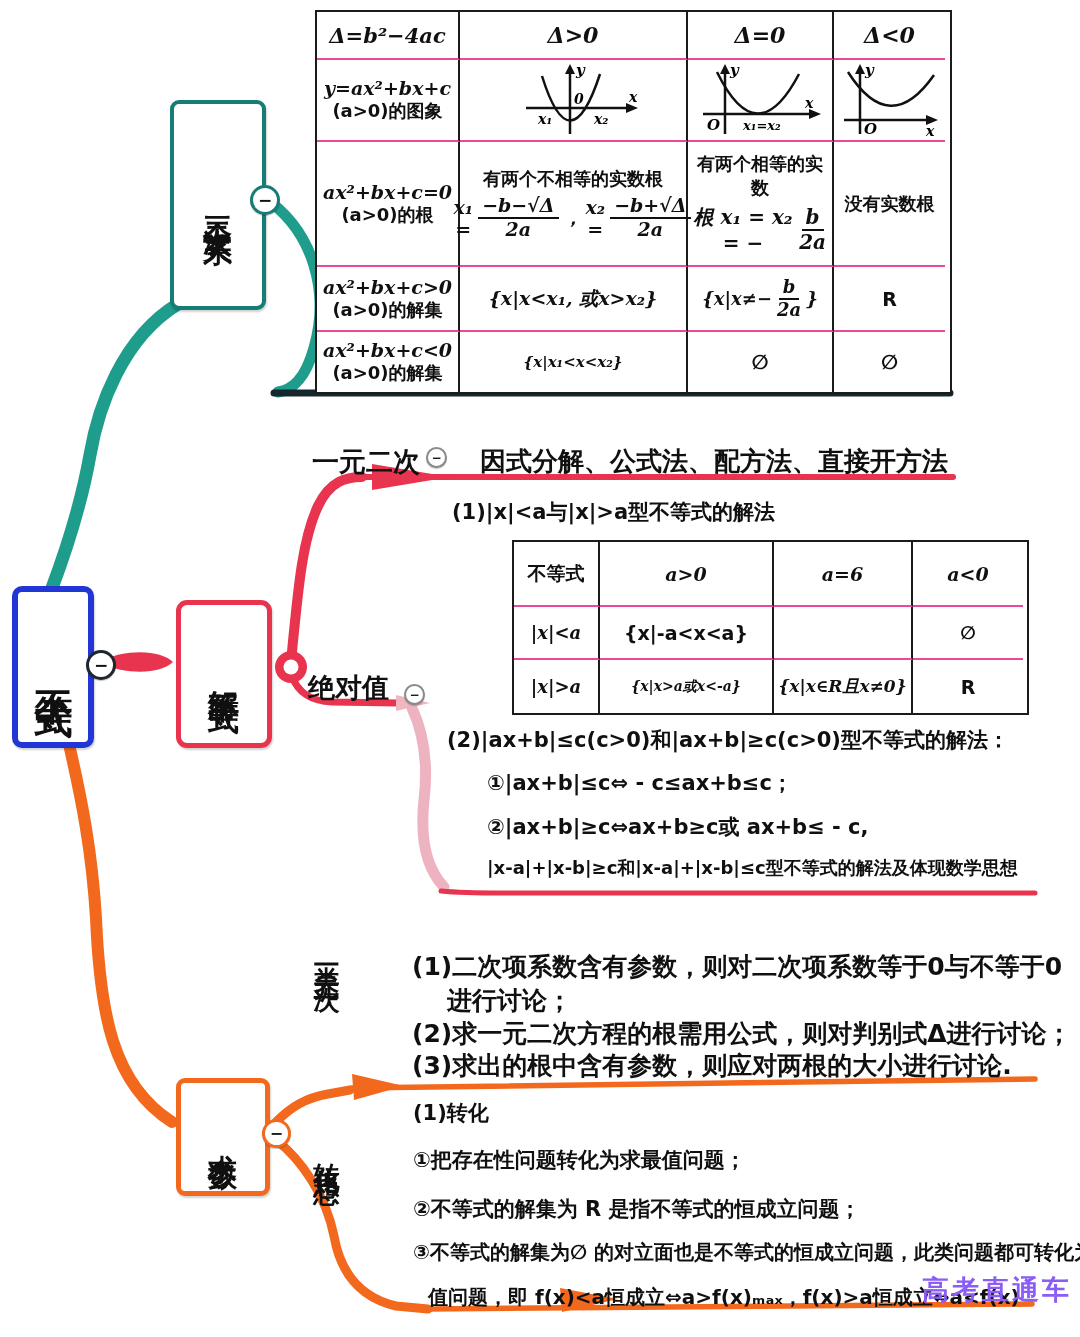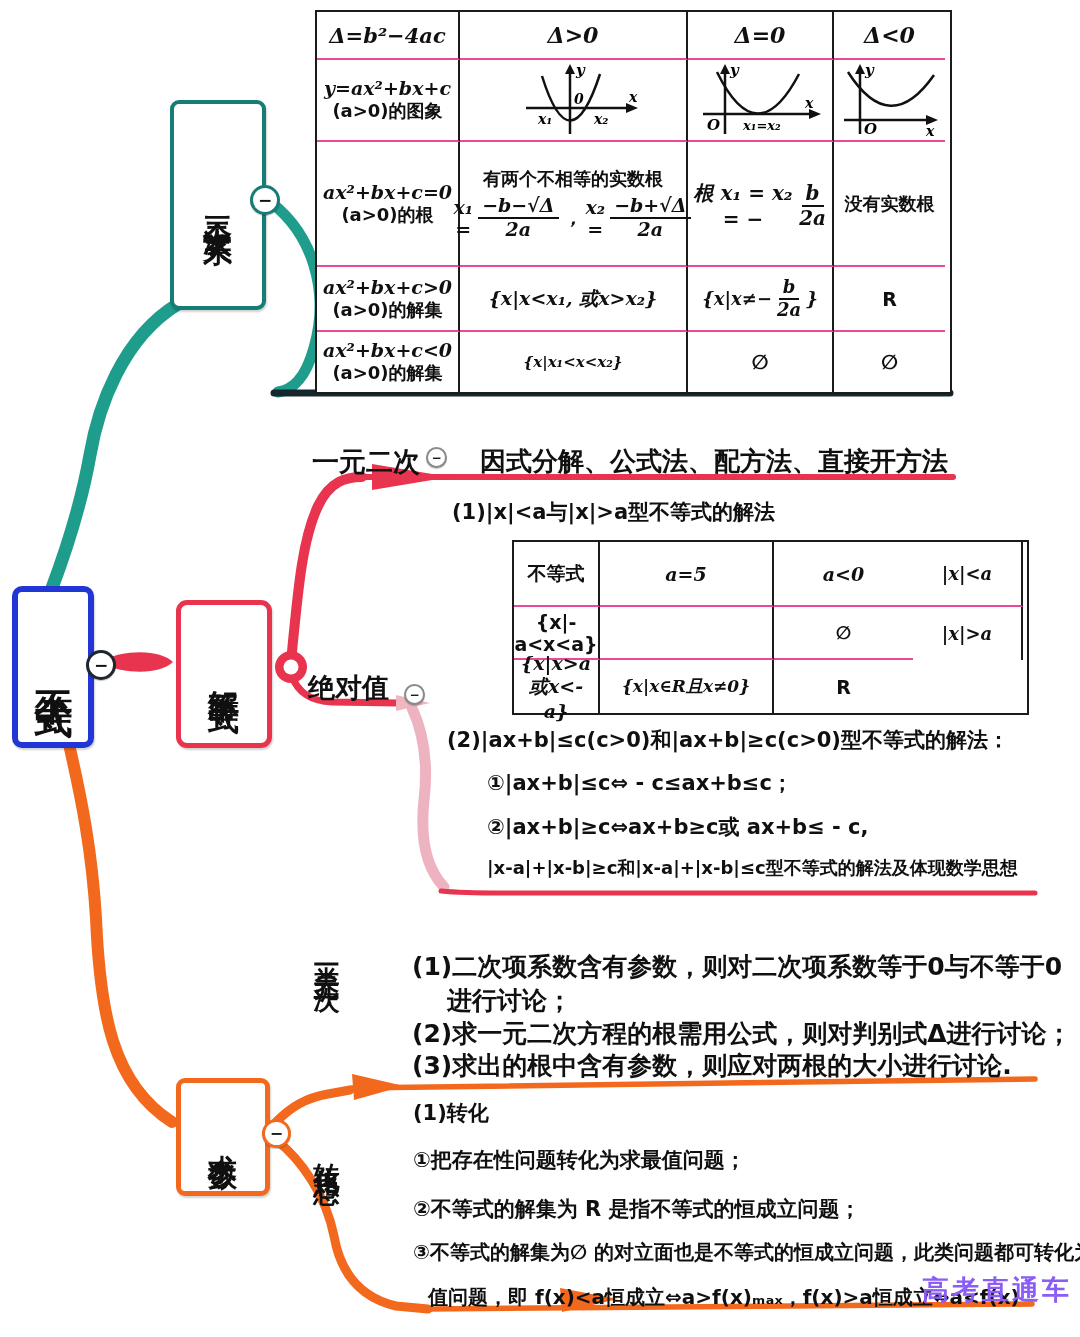--- a/index.html
+++ b/index.html
@@ -162,20 +162,21 @@
         </span>
         <span>，</span>
         <span>x₂ =</span>
         <span class="frac">
           <span class="num">−b+√Δ</span>
           <span class="den">2a</span>
         </span>
       </div>
     </div>
     <div class="c">
+      <div class="cn" style="font-size:18px;">有两个相等的实数</div>
       <div class="formula-row" style="font-size:20px;margin-top:4px;">
         <span class="mi">根 x₁ = x₂ = −</span>
         <span class="frac mi">
           <span class="num">b</span>
           <span class="den">2a</span>
         </span>
       </div>
     </div>
     <div class="c last cn" style="font-size:18px;">没有实数根</div>
 
@@ -205,30 +206,31 @@
     <div class="c bot last" style="font-size:20px;font-weight:700;">∅</div>
   </div>
 
   <div class="lbl" style="left:312px;top:444px;font-size:27px;">一元二次</div>
   <div class="lbl" style="left:480px;top:444px;font-size:26px;">因式分解、公式法、配方法、直接开方法</div>
   <div class="lbl" style="left:452px;top:498px;font-size:21px;">(1)|x|&lt;a与|x|&gt;a型不等式的解法</div>
   <div class="lbl" style="left:308px;top:670px;font-size:27px;">绝对值</div>
 
   <div class="tbl" style="left:512px;top:540px;width:513px;grid-template-columns:86px 174px 139px 110px;grid-template-rows:65px 53px 53px;">
     <div class="c cn" style="font-size:19px;">不等式</div>
-    <div class="c mi" style="font-size:19px;">a=5</div>
+    <div class="c mi" style="font-size:19px;">a&gt;0</div>
+    <div class="c mi" style="font-size:19px;">a=6</div>
     <div class="c mi last" style="font-size:19px;">a&lt;0</div>
 
     <div class="c mi" style="font-size:18px;">|x|&lt;a</div>
     <div class="c" style="font-size:19px;font-weight:700;">{x|-a&lt;x&lt;a}</div>
     <div class="c"></div>
     <div class="c last" style="font-size:18px;font-weight:700;">∅</div>
 
     <div class="c bot mi" style="font-size:18px;">|x|&gt;a</div>
-    <div class="c bot mi" style="font-size:19px;">{x|x&gt;a或x&lt;-a}</div>
+    <div class="c bot mi" style="font-size:14px;">{x|x&gt;a或x&lt;-a}</div>
     <div class="c bot mi" style="font-size:17px;">{x|x∈R且x≠0}</div>
     <div class="c bot last" style="font-size:19px;font-weight:700;">R</div>
   </div>
 
   <div class="lbl" style="left:447px;top:726px;font-size:21px;">(2)|ax+b|≤c(c&gt;0)和|ax+b|≥c(c&gt;0)型不等式的解法：</div>
   <div class="lbl" style="left:487px;top:769px;font-size:21px;">①|ax+b|≤c⇔ - c≤ax+b≤c；</div>
   <div class="lbl" style="left:487px;top:813px;font-size:21px;">②|ax+b|≥c⇔ax+b≥c或 ax+b≤ - c,</div>
   <div class="lbl" style="left:487px;top:856px;font-size:18px;">|x-a|+|x-b|≥c和|x-a|+|x-b|≤c型不等式的解法及体现数学思想</div>
 
   <div class="vlbl" style="left:310px;top:946px;font-size:26px;">类一元二次</div>

